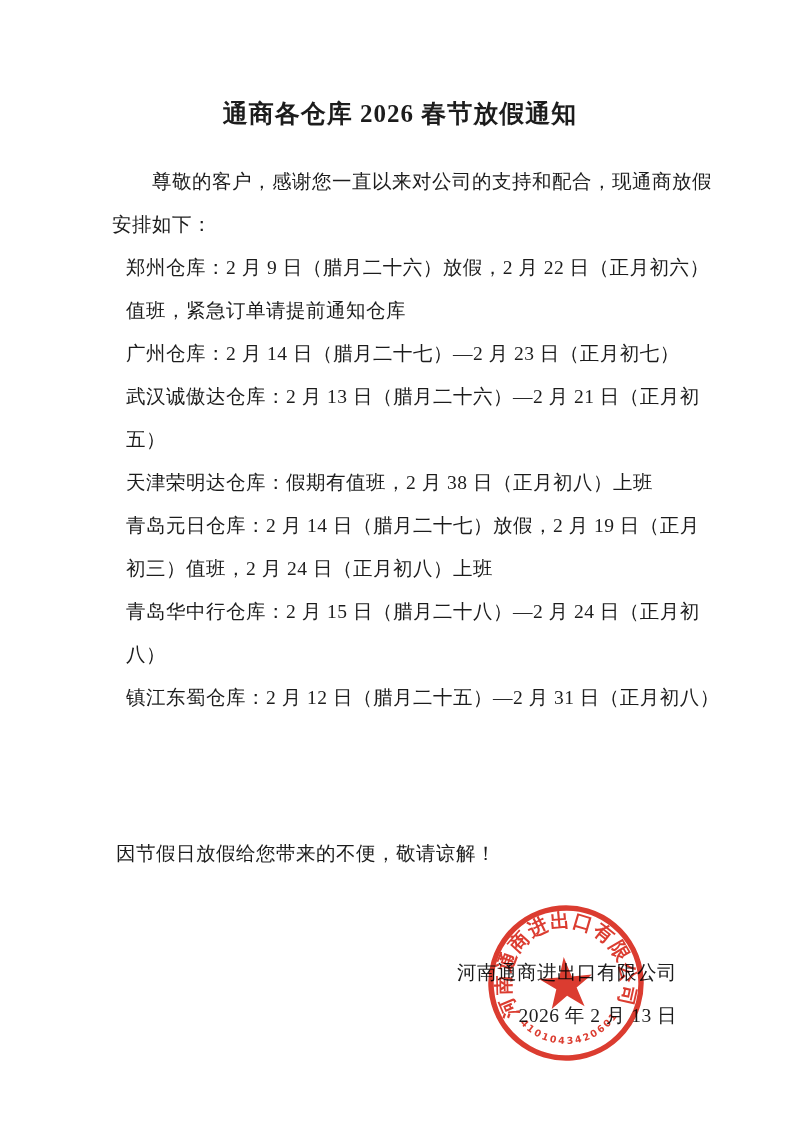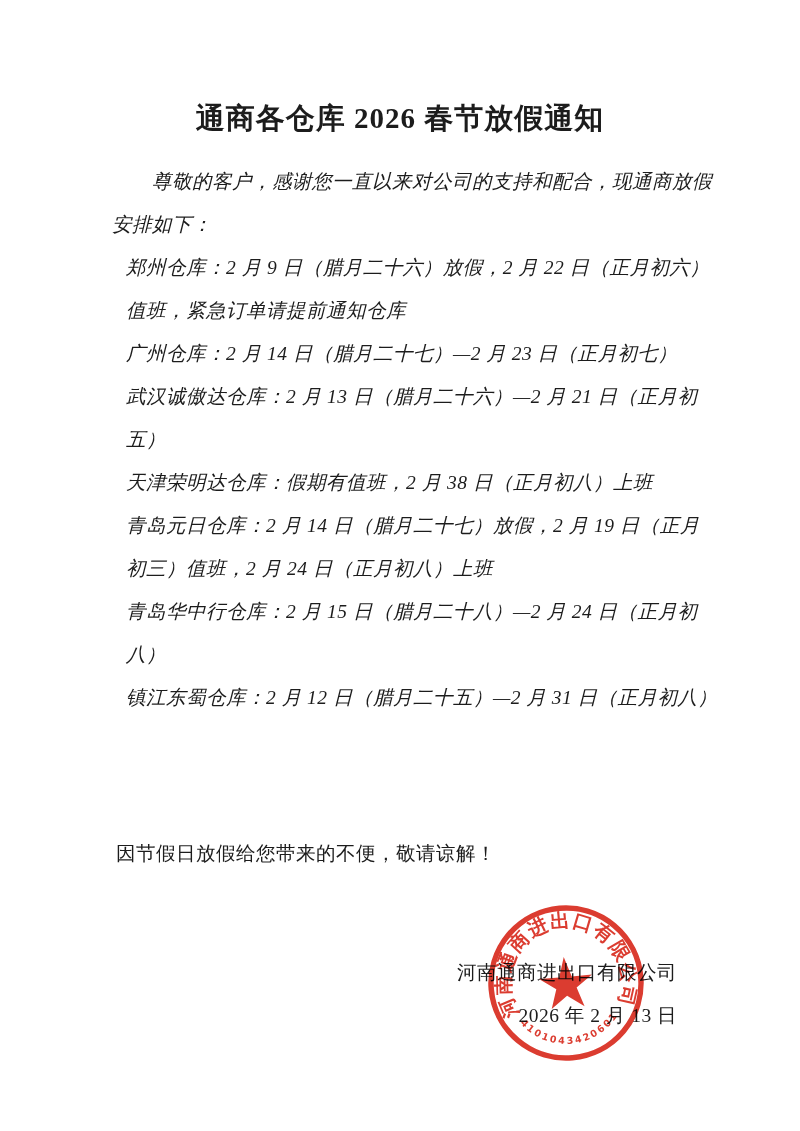--- a/index.html
+++ b/index.html
@@ -8,28 +8,28 @@
     width:800px;height:1131px;
     margin:0 auto;
     background:#ffffff;
     overflow:hidden;
     font-family:"Liberation Serif","DejaVu Serif",serif;
     color:#1c1c1c;
   }
   .doc-title{
     position:absolute;top:80px;left:0;width:100%;
     text-align:center;
-    font-size:29px;font-weight:bold;
+    font-size:25px;font-weight:bold;
     letter-spacing:1px;
   }
   .body-lines{
     position:absolute;top:160px;left:100px;width:600px;
     font-size:19.5px;
   }
-  .body-lines .line{height:43px;line-height:43px;white-space:nowrap;letter-spacing:.5px;font-style:italic;}
+  .body-lines .line{height:43px;line-height:43px;white-space:nowrap;letter-spacing:.5px;}
   .line.first{padding-left:52px;}
   .line.para{padding-left:12px;}
   .line.list{padding-left:26px;}
   .closing-lines{
     position:absolute;top:832px;left:100px;width:600px;
     font-size:19.5px;
   }
   .closing-lines .line{height:43px;line-height:43px;white-space:nowrap;letter-spacing:.5px;margin-left:16px;}
   .signature{
     position:absolute;top:951px;right:123px;width:320px;

